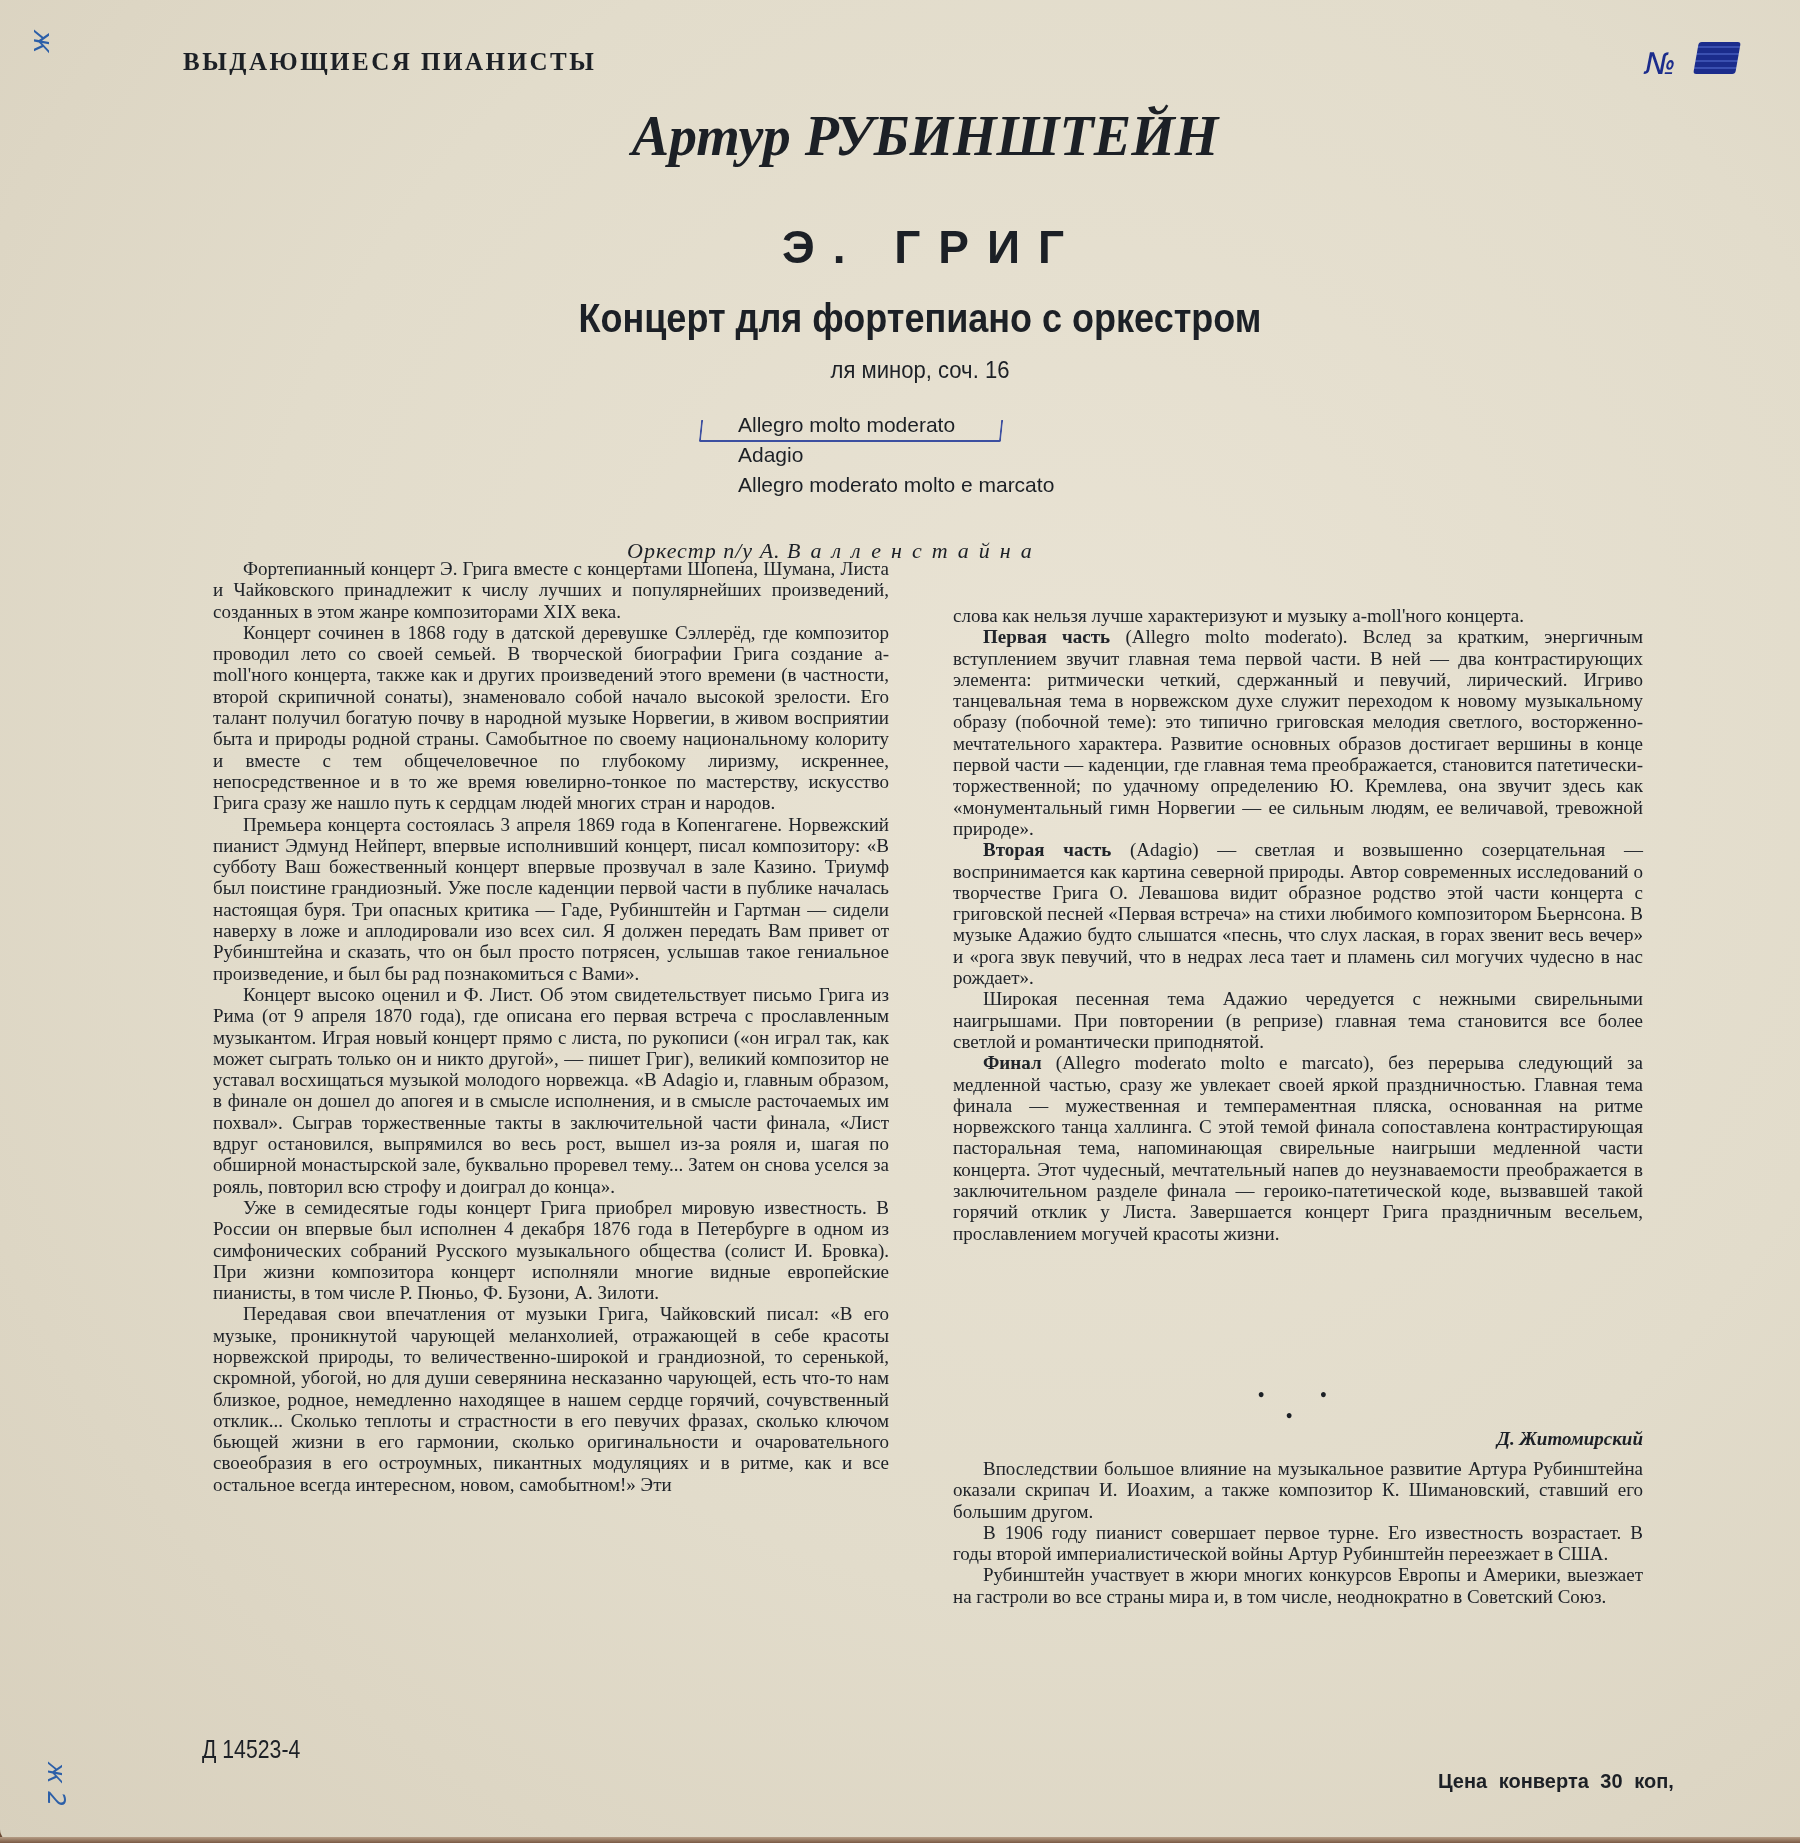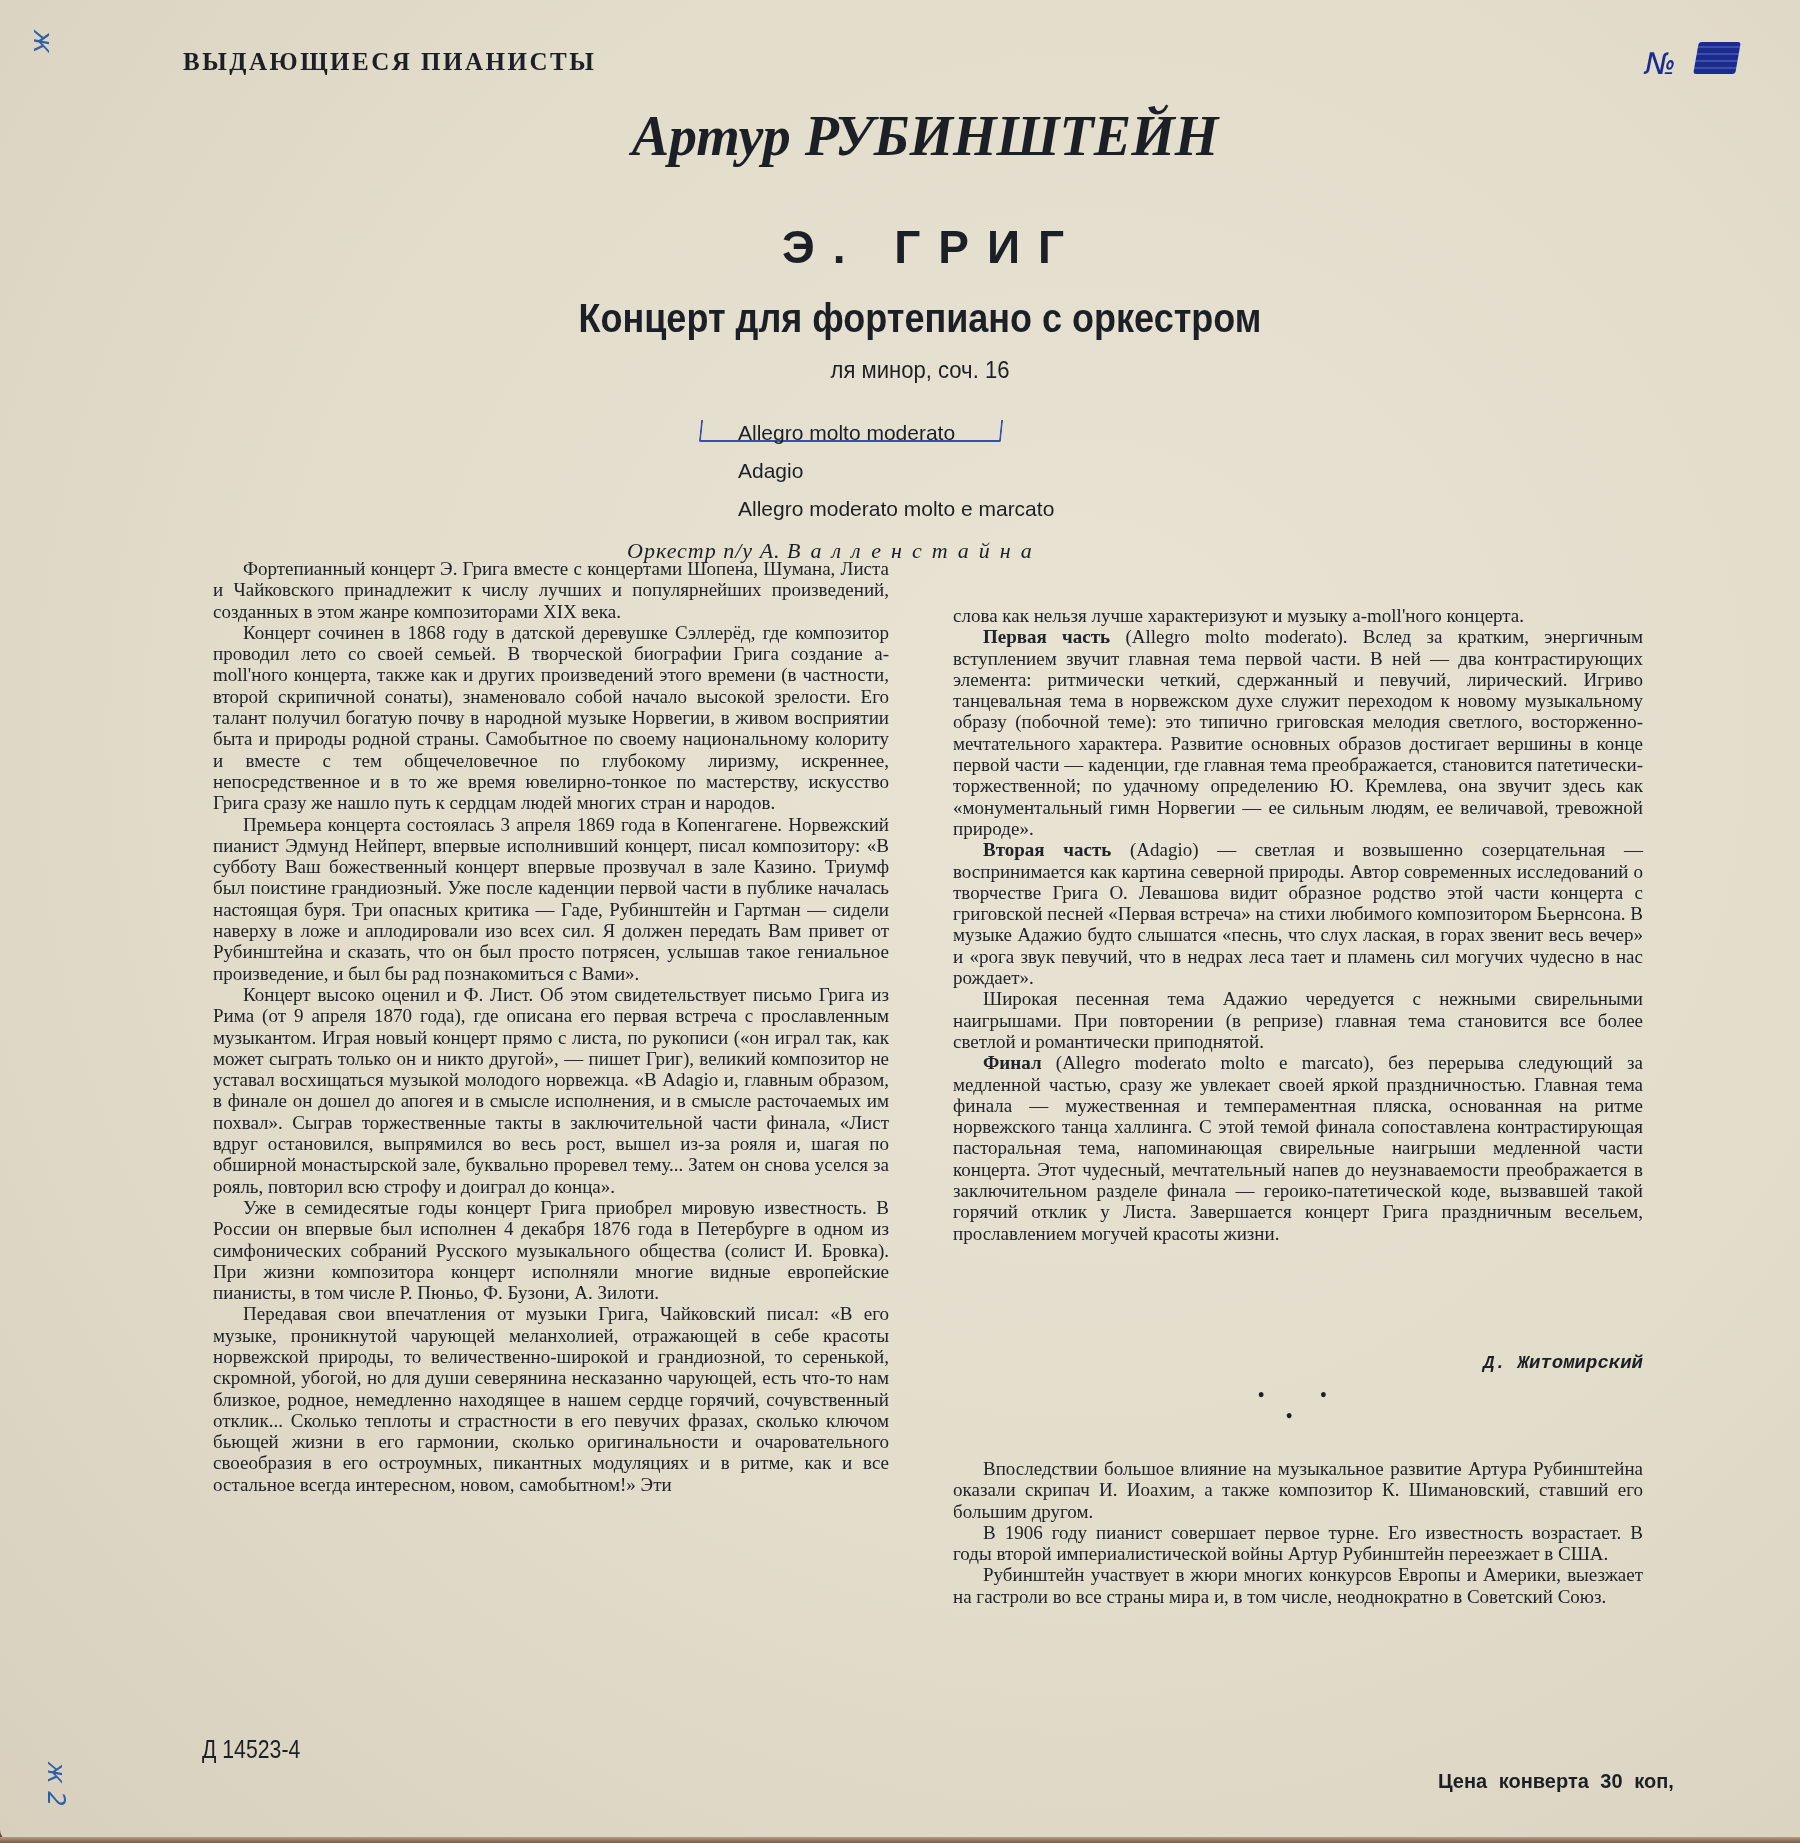--- a/index.html
+++ b/index.html
@@ -32,41 +32,41 @@
   }
   .work {
     left: 0; width: 1840px; top: 296px; text-align: center;
     font-family: "Liberation Sans", sans-serif; font-size: 40px; font-weight: bold; transform: scaleX(0.9);
   }
   .key {
     left: 0; width: 1840px; top: 356px; text-align: center;
     font-family: "Liberation Sans", sans-serif; font-size: 24px; transform: scaleX(0.92);
   }
   .movements { left: 738px; top: 410px; font-family: "Liberation Sans", sans-serif; font-size: 21px; }
-  .movements div { height: 30px; line-height: 30px; margin-top: 8px; }
+  .movements div { height: 30px; line-height: 30px; }
   .bracket {
     left: 700px; top: 420px; width: 298px; height: 20px;
     border-left: 2px solid #3c4fa0; border-bottom: 2px solid #3c4fa0; border-right: 2px solid #3c4fa0;
     transform: skewX(-6deg); border-radius: 0 0 2px 2px;
   }
   .orchestra {
     left: 627px; top: 538px; font-size: 22px; font-style: italic; font-weight: normal; letter-spacing: 1px;
   }
   .orchestra .spaced { letter-spacing: 10px; }
   .col {
     font-size: 19px; line-height: 21.3px; text-align: justify; color: #20242a;
   }
   .col p { margin: 0; text-indent: 30px; }
   .col-left { left: 213px; top: 558px; width: 676px; }
   .col-right { left: 953px; top: 605px; width: 690px; }
   .col-right p.cont { text-indent: 0; }
   .b { font-weight: bold; }
   .signature {
-    left: 1350px; top: 1352px; width: 293px; text-align: right;
-    font-size: 19px; font-style: italic; font-weight: bold; font-family: Liberation Mono, monospace;
+    left: 1350px; top: 1428px; width: 293px; text-align: right;
+    font-size: 19px; font-style: italic; font-weight: bold;
   }
   .asterism { left: 1258px; top: 1385px; font-size: 18px; font-weight: bold; }
   .bio { top: 1458px; }
   .catalog { left: 202px; top: 1735px; font-size: 25px; font-family: "Liberation Sans", sans-serif; transform: scaleX(0.85); transform-origin: left; }
   .price {
     left: 1438px; top: 1770px; font-size: 20px; font-weight: bold;
     font-family: "Liberation Sans", sans-serif; word-spacing: 6px;
   }
   .handwriting { color: #2c5fa8; font-family: "DejaVu Sans", sans-serif; font-style: italic; }
   .hw-tl { left: 28px; top: 30px; font-size: 26px; writing-mode: vertical-rl; }

